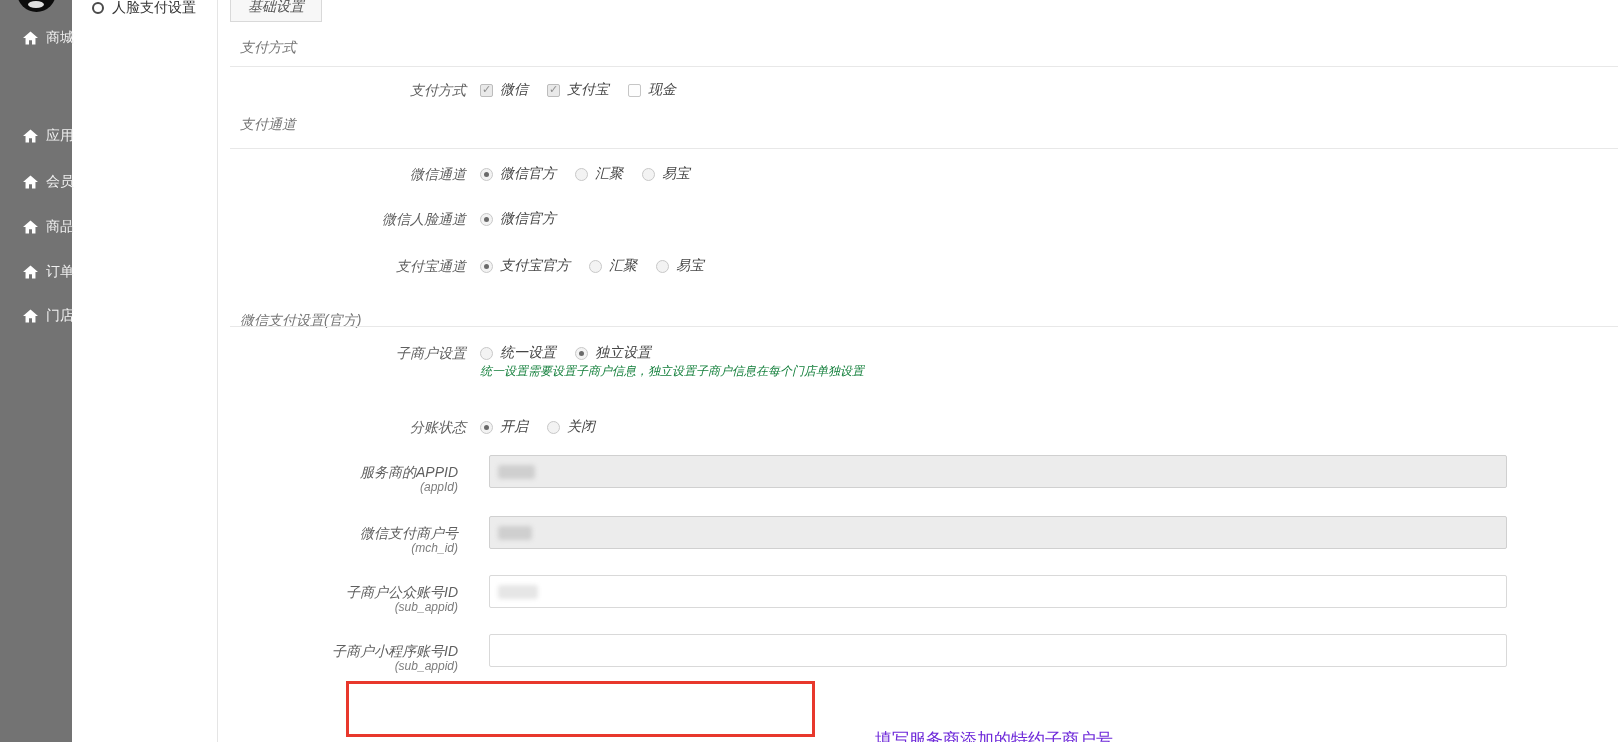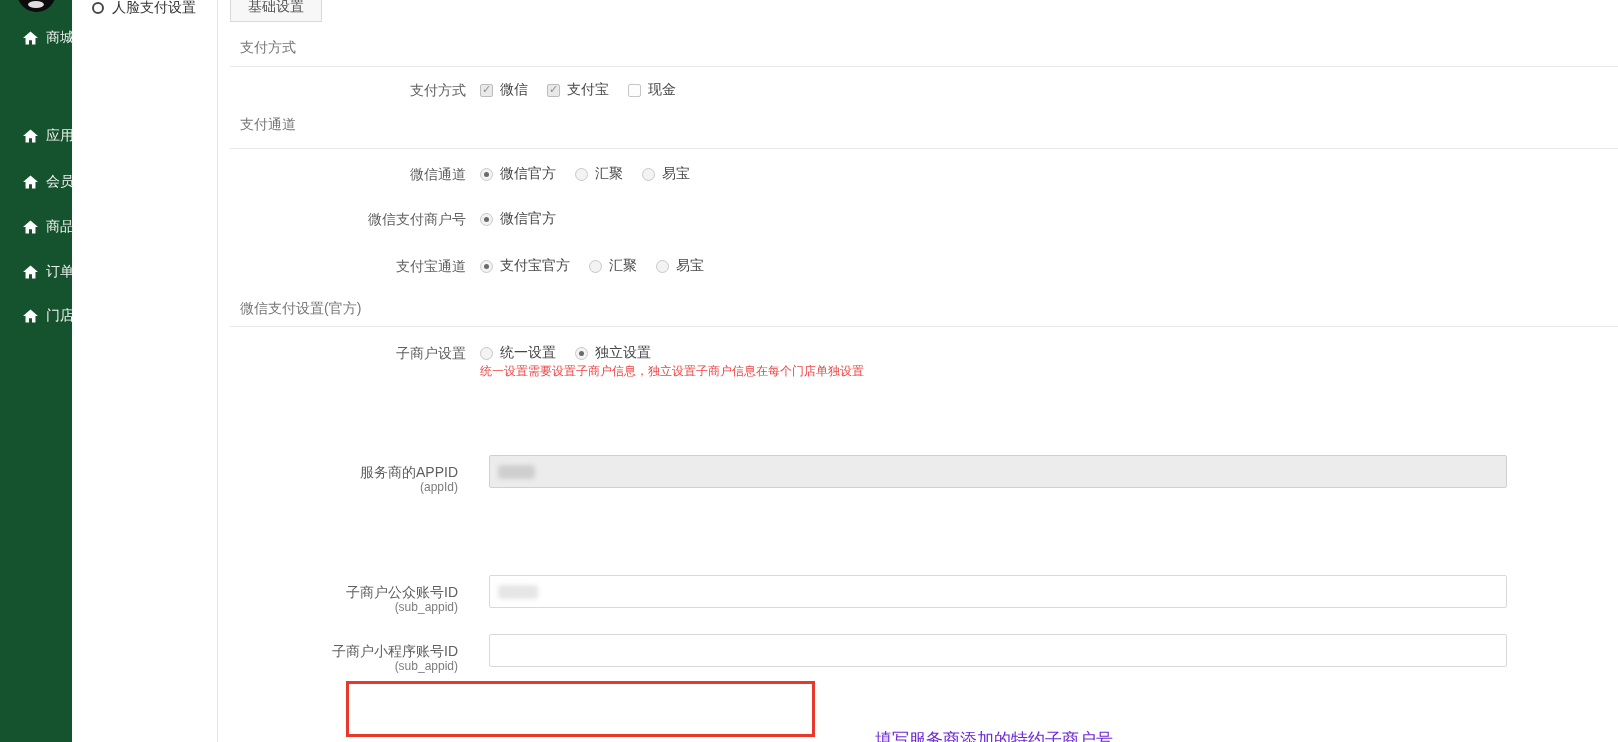--- a/index.html
+++ b/index.html
@@ -1,58 +1,58 @@
 <!DOCTYPE html>
 <html><head>
 <meta charset="utf-8">
 <style>
   html,body{margin:0;padding:0;background:#fff;}
   .app{position:relative;width:1618px;height:742px;overflow:hidden;background:#fff;
        font-family:"Liberation Sans","DejaVu Sans",sans-serif;}
 
   
-  .sidebar{position:absolute;left:0;top:0;width:72px;height:742px;background:#14532d;}
+  .sidebar{position:absolute;left:0;top:0;width:72px;height:742px;background:#737373;}
   .logo{position:absolute;left:17px;top:-27px;width:39px;height:39px;border-radius:50%;
         background:#0c0c0c;cursor:pointer;}
   .logo .gleam{position:absolute;left:11px;bottom:4px;width:16px;height:7px;border-radius:50%;
         background:#f5f5f5;opacity:.9;}
   .side-item{position:absolute;left:0;width:80px;height:20px;display:flex;align-items:center;
         padding-left:23px;box-sizing:border-box;color:#f0f0f0;font-size:14px;cursor:pointer;}
   .side-item .icn{width:15px;height:14px;margin-right:8px;flex:none;display:block;}
   .side-item svg{display:block;fill:#ffffff;}
 
   
   .subsidebar{position:absolute;left:80px;top:0;width:137px;height:742px;background:#fff;
         border-right:1px solid #e5e5e5;text-align:center;}
   .sub-item{display:flex;align-items:center;height:22px;margin-top:-3px;padding-left:12px;
         color:#333;font-size:14px;cursor:pointer;white-space:nowrap;}
   .bullet{width:8px;height:8px;border:2px solid #4a4a4a;border-radius:50%;margin-right:8px;flex:none;}
 
   
-  .content{position:absolute;left:218px;top:0;right:0;bottom:0;background:#fff;}
+  .content{position:absolute;left:218px;top:0;right:0;bottom:0;background:#fff;font-style:italic;}
   .tab{position:absolute;left:12px;top:-10px;height:30px;line-height:31px;padding:0 17px;
         background:#f7f7f7;border:1px solid #d9d9d9;font-size:14px;color:#555;cursor:pointer;}
   .sec-title{position:absolute;left:22px;font-size:14px;color:#767676;white-space:nowrap;}
   .hr{position:absolute;left:12px;right:0;height:1px;background:#e8e8e8;}
 
   .frow{position:absolute;left:0;right:0;height:20px;}
   .flabel{position:absolute;left:0;top:2px;width:248px;text-align:right;font-size:14px;
         color:#5f5f5f;white-space:nowrap;}
   .fctrl{position:absolute;left:262px;top:0;height:20px;display:flex;align-items:center;gap:19px;}
   .opt{display:flex;align-items:center;gap:7px;font-size:14px;color:#464646;cursor:pointer;white-space:nowrap;}
   .cb{width:13px;height:13px;box-sizing:border-box;border:1px solid #c6c6c6;background:#fdfdfd;
         border-radius:2px;position:relative;flex:none;}
   .cb.checked{background:#e9e9e9;border-color:#bcbcbc;}
   .cb.checked::after{content:"\2713";position:absolute;left:1px;top:-2px;font-size:11px;
         line-height:13px;color:#8e8e8e;}
   .radio{width:13px;height:13px;box-sizing:border-box;border:1px solid #c8c8c8;background:#f3f3f3;
         border-radius:50%;position:relative;flex:none;}
   .radio.selected::after{content:"";position:absolute;left:3px;top:3px;width:5px;height:5px;
         border-radius:50%;background:#6a6a6a;}
-  .hint{position:absolute;left:262px;top:20px;font-size:12px;color:#ef4444;white-space:nowrap;}
+  .hint{position:absolute;left:262px;top:20px;font-size:12px;color:#15803d;white-space:nowrap;}
 
   .inrow{position:absolute;left:0;right:0;height:33px;}
   .inlabel{position:absolute;left:0;top:9px;width:240px;text-align:right;font-size:14px;
         color:#5f5f5f;line-height:16px;white-space:nowrap;}
   .insub{font-size:12px;color:#7d7d7d;line-height:15px;}
   .tinput{position:absolute;left:271px;top:0;width:1018px;height:33px;box-sizing:border-box;
         background:#fff;border:1px solid #d9d9d9;border-radius:2px;}
   .tinput.disabled{background:#ececec;border-color:#d0d0d0;}
   .blob{margin:9px 0 0 8px;height:14px;border-radius:3px;background:#dadada;filter:blur(2px);}
   .tinput.disabled .blob{background:#cfcfcf;}
@@ -168,21 +168,21 @@
           <span>汇聚</span>
         </span>
         <span class="opt">
           <span class="radio"></span>
           <span>易宝</span>
         </span>
       </div>
     </div>
 
     <div class="frow" style="top:209px">
-      <div class="flabel">微信支付商户号</div>
+      <div class="flabel">微信人脸通道</div>
       <div class="fctrl">
         <span class="opt">
           <span class="radio selected"></span>
           <span>微信官方</span>
         </span>
       </div>
     </div>
 
     <div class="frow" style="top:256px">
       <div class="flabel">支付宝通道</div>
@@ -195,49 +195,71 @@
           <span class="radio"></span>
           <span>汇聚</span>
         </span>
         <span class="opt">
           <span class="radio"></span>
           <span>易宝</span>
         </span>
       </div>
     </div>
 
-    <div class="sec-title" style="top:300px">微信支付设置(官方)</div>
+    <div class="sec-title" style="top:312px">微信支付设置(官方)</div>
     <div class="hr" style="top:326px"></div>
 
     <div class="frow" style="top:343px;height:40px">
       <div class="flabel">子商户设置</div>
       <div class="fctrl">
         <span class="opt">
           <span class="radio"></span>
           <span>统一设置</span>
         </span>
         <span class="opt">
           <span class="radio selected"></span>
           <span>独立设置</span>
         </span>
       </div>
       <div class="hint">统一设置需要设置子商户信息，独立设置子商户信息在每个门店单独设置</div>
     </div>
 
+    <div class="frow" style="top:417px">
+      <div class="flabel">分账状态</div>
+      <div class="fctrl">
+        <span class="opt">
+          <span class="radio selected"></span>
+          <span>开启</span>
+        </span>
+        <span class="opt">
+          <span class="radio"></span>
+          <span>关闭</span>
+        </span>
+      </div>
+    </div>
 
     <div class="inrow" style="top:455px">
       <div class="inlabel">
         <div>服务商的APPID</div>
         <div class="insub">(appId)</div>
       </div>
       <div class="tinput disabled">
         <div class="blob" style="width:37px"></div>
       </div>
     </div>
 
+    <div class="inrow" style="top:516px">
+      <div class="inlabel">
+        <div>微信支付商户号</div>
+        <div class="insub">(mch_id)</div>
+      </div>
+      <div class="tinput disabled">
+        <div class="blob" style="width:34px"></div>
+      </div>
+    </div>
 
     <div class="inrow" style="top:575px">
       <div class="inlabel">
         <div>子商户公众账号ID</div>
         <div class="insub">(sub_appid)</div>
       </div>
       <div class="tinput">
         <div class="blob" style="width:40px;background:#e6e6e6"></div>
       </div>
     </div>

